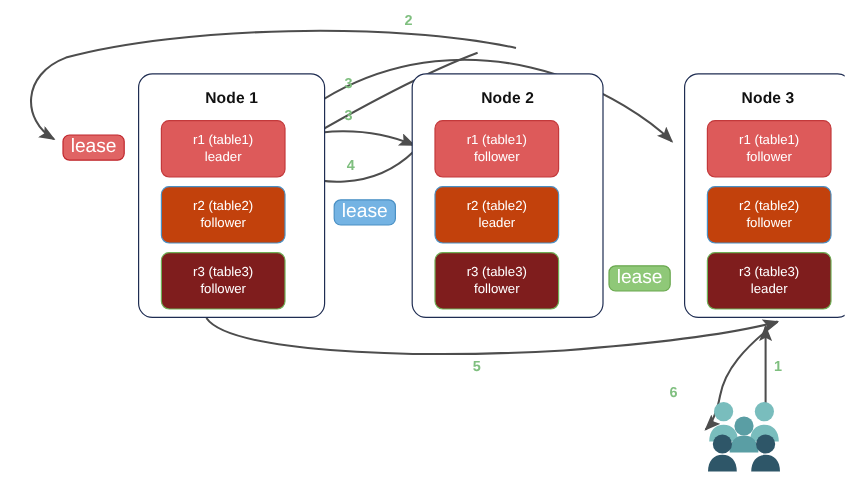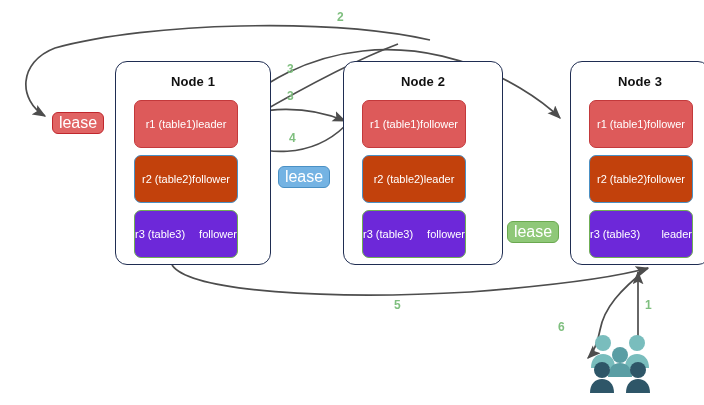--- a/index.html
+++ b/index.html
@@ -41,35 +41,35 @@
     font-size: 13px;
     font-weight: bold;
     color: #111111;
     letter-spacing: 0.1px;
   }
   .replica {
     position: absolute;
     box-sizing: border-box;
     border-radius: 7px;
     display: flex;
-    flex-direction: row;
+    flex-direction: column;
     align-items: center;
     justify-content: center;
     font-size: 11px;
     line-height: 14px;
     color: #ffffff;
     text-align: center;
   }
   .replica .r-line {
     display: block;
     white-space: nowrap;
   }
   .rep-red    { background: #dd5a5a; border: 1.5px solid #c3393b; }
   .rep-blue   { background: #c2410c; border: 1.5px solid #4a90c4; }
-  .rep-green  { background: #6d28d9; border: 1.5px solid #6fae55; justify-content: space-between; }
+  .rep-green  { background: #7f1d1d; border: 1.5px solid #6fae55; }
 
   .lease {
     position: absolute;
     box-sizing: border-box;
     border-radius: 6px;
     display: flex;
     align-items: center;
     justify-content: center;
     font-size: 16px;
     color: #ffffff;

